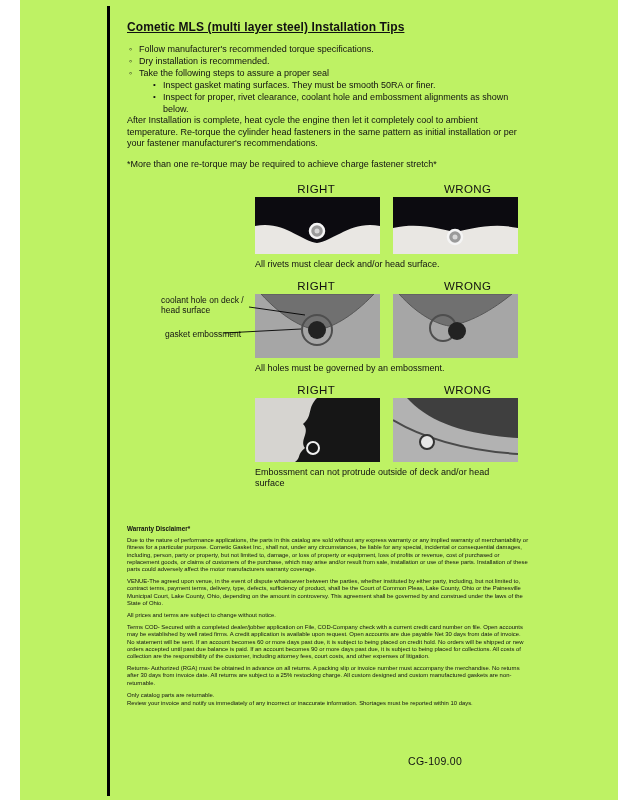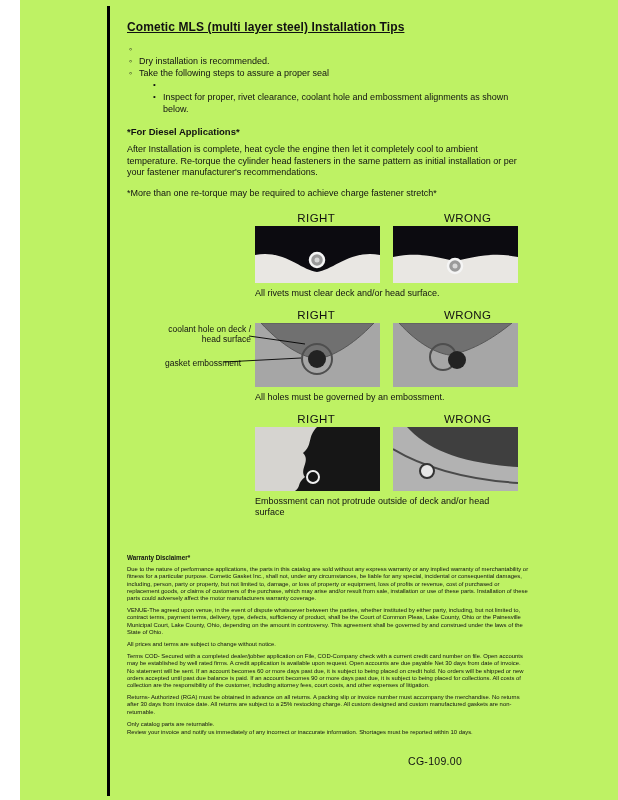--- a/index.html
+++ b/index.html
@@ -27,21 +27,21 @@
   .diag { position:relative; }
   .drow { position:relative; }
   .drow + .drow { margin-top:10px; }
   .dheads { display:flex; gap:29px; margin-left:128px; }
   .dhead { width:125px; text-align:center; font-size:11.5px; letter-spacing:0.4px; }
   .dpanels { display:flex; gap:13px; margin-left:128px; margin-top:2px; }
   .panel { display:block; }
   .dcap { margin:5px 0 0 128px; font-size:9px; line-height:11px; }
   .dcap-narrow { width:250px; }
 
-  .dlabel { position:absolute; font-size:8.5px; line-height:10px;text-align:right; }
+  .dlabel { position:absolute; font-size:8.5px; line-height:10px; }
   .lab-coolant { left:34px; top:15px; width:90px; }
   .lab-emboss { left:10px; top:49px; white-space:nowrap;padding-left:28px; }
   .leader-overlay { position:absolute; left:0; top:0; width:100%; height:100%; pointer-events:none; }
 
   .legal { margin-top:36px; width:402px; font-size:5.9px; line-height:1.22; }
   .legal-head { font-weight:bold; font-size:6.3px; margin-bottom:5px; }
   .legal p { margin-bottom:5px; }
   .legal p.tight { margin-bottom:1px; }
 
   .footer-code { position:absolute; left:388px; top:755px; font-size:10.5px; letter-spacing:0.3px; }
@@ -51,38 +51,39 @@
 
 <div class="page">
   <div class="left-rule"></div>
 
   <div class="content">
 
     <div class="title">Cometic MLS (multi layer steel) Installation Tips</div>
 
     <div class="bullet b-l1">
       <span class="mark">◦</span>
+      <span>Follow manufacturer's recommended torque specifications.</span>
     </div>
     <div class="bullet b-l1">
       <span class="mark">◦</span>
       <span>Dry installation is recommended.</span>
     </div>
     <div class="bullet b-l1">
       <span class="mark">◦</span>
       <span>Take the following steps to assure a proper seal</span>
     </div>
     <div class="bullet b-l2">
       <span class="mark">•</span>
+      <span>Inspect gasket mating surfaces.  They must be smooth 50RA or finer.</span>
     </div>
     <div class="bullet b-l2">
       <span class="mark">•</span>
       <span>Inspect for proper, rivet clearance, coolant hole and embossment alignments as shown below.</span>
     </div>
 
-    <div class="diesel-heading">*For Diesel Applications*</div>
     <p class="body-para">After Installation is complete, heat cycle the engine then let it completely cool to ambient temperature. Re-torque the cylinder head fasteners in the same pattern as initial installation or per your fastener manufacturer's recommendations.</p>
     <p class="note">*More than one re-torque may be required to achieve charge fastener stretch*</p>
 
     <div class="diag">
 
       <div class="drow">
         <div class="dheads">
           <span class="dhead">RIGHT</span>
           <span class="dhead">WRONG</span>
         </div>

